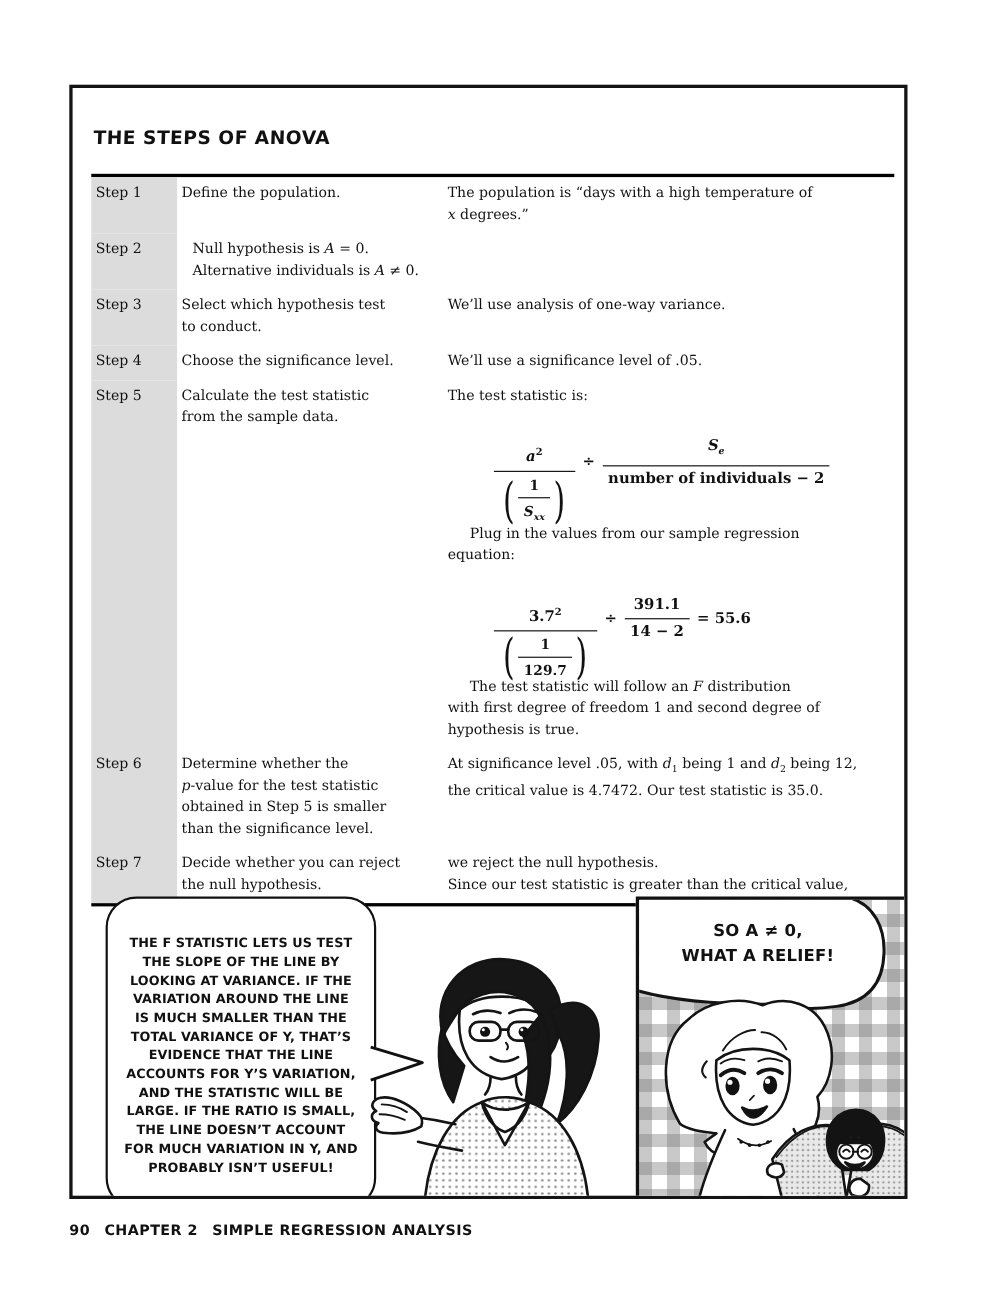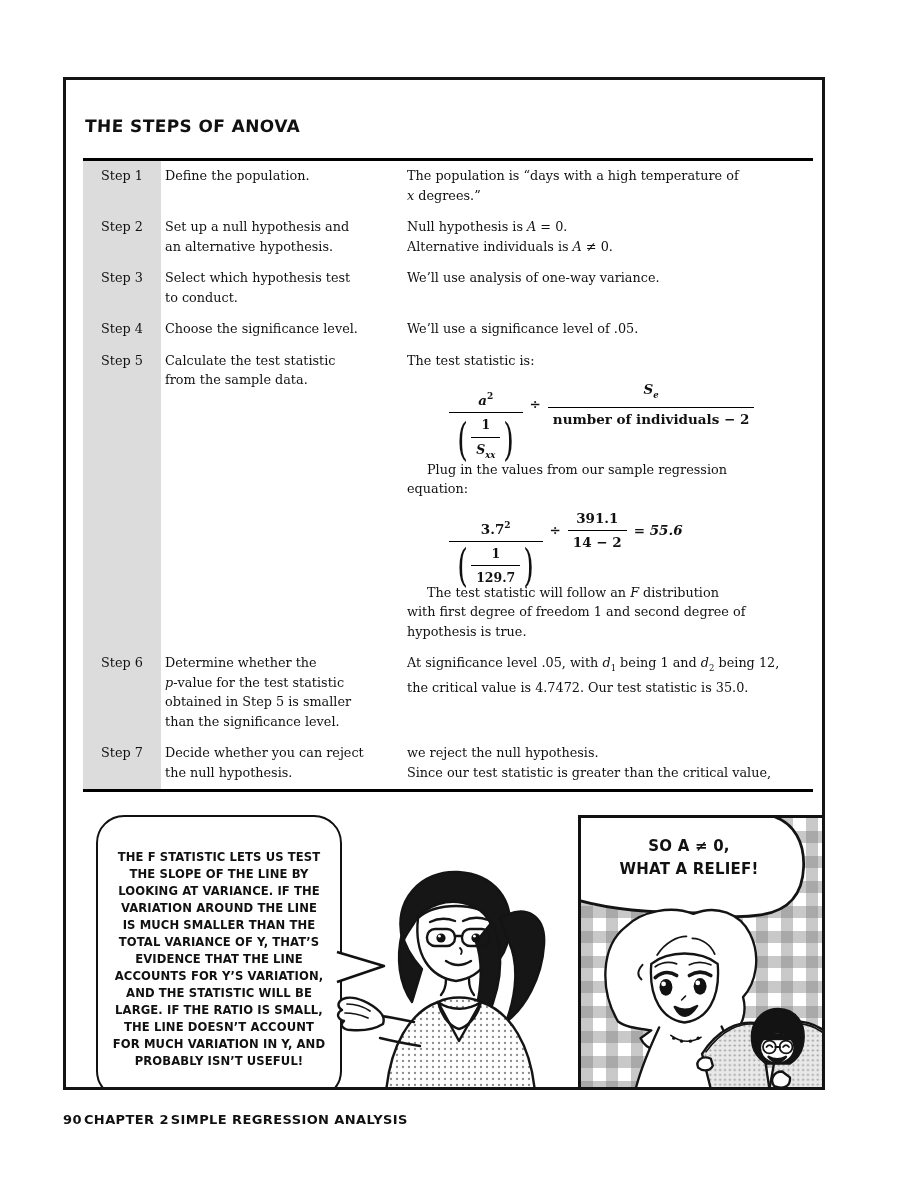--- a/index.html
+++ b/index.html
@@ -21,44 +21,44 @@
     font-size:17px; letter-spacing:.4px; transform:skewX(-2deg);
   }
 
   
   .anova {
     position:absolute; left:17px; top:78px; width:730px;
     border-top:3px solid #000; border-bottom:3px solid #000;
     font-size:12.8px; line-height:19.5px;
   }
   .trow { display:grid; grid-template-columns:78px 232px 1fr; }
-  .tstep { background:#dcdcdc; padding:5px 6px 7px 18px; }
+  .tstep { background:#dcdcdc; padding:5px 6px 7px 4px; }
   .tact  { padding:5px 10px 7px 4px; }
   .tres  { padding:5px 0 7px 14px; }
   .ti { text-indent:20px; }
   i { font-style:italic; }
   sub { font-size:8.5px; font-style:normal; }
   sub.it { font-style:italic; }
   sup { font-size:9px; }
 
   
   .eq {
     display:flex; align-items:center;
-    margin:10px 0 30px 42px; font-size:13.5px; font-weight:bold;
+    margin:26px 0 30px 42px; font-size:13.5px; font-weight:bold;
   }
   .frac { display:inline-flex; flex-direction:column; align-items:center; }
   .frac > .fnum { padding:0 5px 2px; }
   .frac > .fden { border-top:1.7px solid #000; padding:2px 5px 0; text-align:center; }
   .frac.big { margin-bottom:-46px; position:relative; top:-2px; }
   .pgroup { display:inline-flex; align-items:center; }
   .paren { font-size:44px; font-weight:normal; line-height:.85; transform:scaleX(.62); }
   .frac.inner { font-size:12.5px; }
   .frac.inner > .fden { border-top:1.5px solid #000; }
   .op { margin:0 7px; }
-  .eqres { margin-left:7px;font-style:italic; }
+  .eqres { margin-left:7px; }
 
   
   .bubble-left {
     position:absolute; left:30px; top:735px; width:246px; height:284px;
     border:2.5px solid #111; border-radius:28px; background:#fff;
   }
   .bubble-left .txt {
     position:absolute; inset:20px 10px 16px 10px;
     display:flex; align-items:center; justify-content:center; text-align:center;
     font-size:11.6px; line-height:17px; letter-spacing:.1px; white-space:pre-line;
@@ -75,21 +75,21 @@
       repeating-linear-gradient(0deg,  rgba(125,125,125,.42) 0 12px, rgba(0,0,0,0) 12px 25px),
       repeating-linear-gradient(90deg, rgba(125,125,125,.42) 0 12px, rgba(0,0,0,0) 12px 25px);
   }
   .panel svg.art { position:absolute; inset:0; width:100%; height:100%; }
   .panel .btxt {
     position:absolute; left:12px; top:17px; width:192px; text-align:center;
     font-size:15px; line-height:1.55; white-space:pre-line; letter-spacing:.2px;
   }
 
   .footer {
-    position:absolute; left:63px; top:1112px; display:flex; gap:2px;
+    position:absolute; left:63px; top:1112px; display:flex; gap:13px;
     font-family:"DejaVu Sans", sans-serif; font-weight:bold;
     font-size:13px; letter-spacing:.4px;
   }
 </style>
 </head>
 <body>
 
 <div class="page">
   <div class="frame">
 
@@ -101,24 +101,20 @@
         <div class="tstep">Step 1</div>
         <div class="tact"><span>Define the population.</span></div>
         <div class="tres">
           <div><span>The population is “days with a high temperature of</span></div>
           <div><i>x</i><span> degrees.”</span></div>
         </div>
       </div>
 
       <div class="trow">
         <div class="tstep">Step 2</div>
-        <div class="tact">
-          <div>Set up a null hypothesis and</div>
-          <div>an alternative hypothesis.</div>
-        </div>
         <div class="tres">
           <div><span>Null hypothesis is </span><i>A</i><span> = 0.</span></div>
           <div><span>Alternative individuals is </span><i>A</i><span> ≠ 0.</span></div>
         </div>
       </div>
 
       <div class="trow">
         <div class="tstep">Step 3</div>
         <div class="tact">
           <div>Select which hypothesis test</div>

